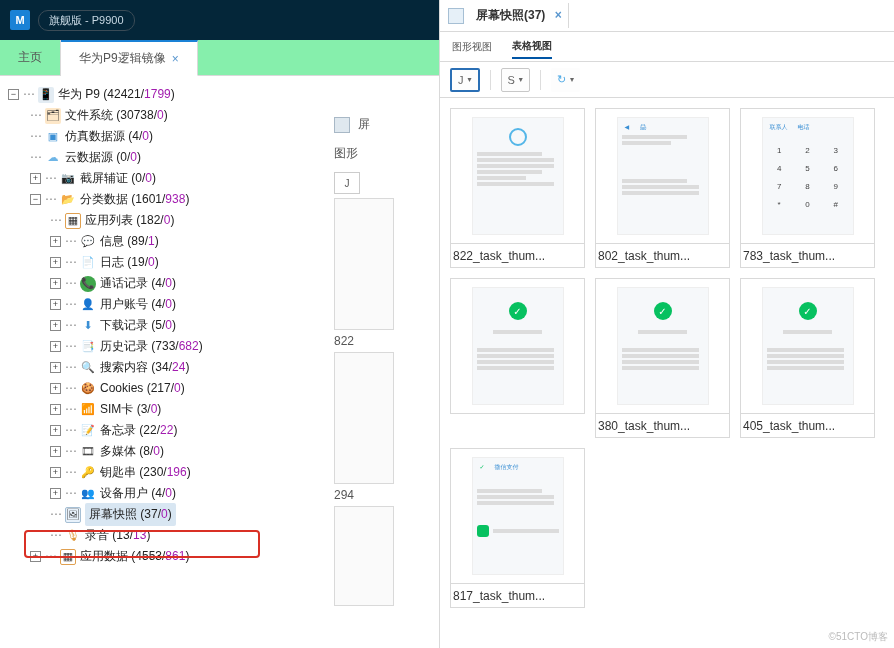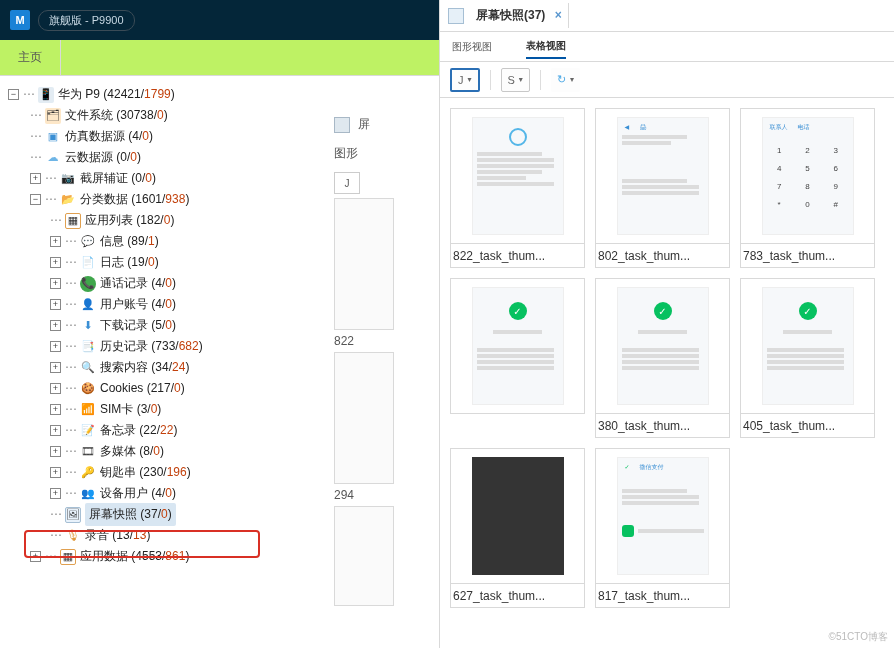--- a/index.html
+++ b/index.html
@@ -3,31 +3,31 @@
 <meta charset="utf-8">
 <style>
   * { box-sizing: border-box; }
   html,body { margin:0; padding:0; font-family: "Microsoft YaHei", Arial, sans-serif; font-size:12px; color:#333; background:#fff; }
   .app { width:894px; height:648px; display:flex; position:relative; }
   .left-panel { width:440px; height:648px; display:flex; flex-direction:column; border-right:1px solid #d9d9d9; }
   .title-bar { height:40px; background:#042639; display:flex; align-items:center; color:#fff; padding:0 10px; }
   .title-bar .logo { width:20px; height:20px; background:#1a82d6; display:flex; align-items:center; justify-content:center; color:#fff; font-weight:bold; font-size:11px; margin-right:8px; border-radius:2px; }
   .title-bar .title-text { font-size:14px; font-weight:bold; margin-right:10px; }
   .title-bar .badge { border:1px solid #3a4b56; border-radius:10px; padding:2px 10px; font-size:11px; color:#c8d8e3; }
-  .left-tabs { height:36px; display:flex; border-bottom:1px solid #d9d9d9; background:#bef264;}
+  .left-tabs { height:36px; display:flex; border-bottom:1px solid #d9d9d9; background:#86efac;}
   .left-tabs .tab { padding:0 18px; display:flex; align-items:center; font-size:12px; color:#555; cursor:pointer; border-right:1px solid #d9d9d9;}
   .left-tabs .tab.active { background:#fff; border-top:2px solid #1a82d6; border-bottom:1px solid #fff; margin-bottom:-1px; }
   .left-tabs .tab .close { margin-left:6px; color:#5a97cf; font-size:12px;}
   .tree-area { flex:1; overflow:auto; padding:8px 4px 0 8px; background:#fff; position:relative;}
   .tree-area .node { display:flex; align-items:center; height:21px; line-height:21px; white-space:nowrap;}
   .tree-area .exp { width:11px; height:11px; border:1px solid #888; display:inline-flex; align-items:center; justify-content:center; font-size:9px; line-height:1; color:#444; margin-right:4px; cursor:pointer; background:#fff;}
   .tree-area .dot3 { width:11px; margin-right:4px; color:#888; text-align:center; letter-spacing:-1px;}
   .tree-area .icon { width:16px; height:16px; margin-right:4px; display:inline-flex; align-items:center; justify-content:center; font-size:11px; border-radius:2px;}
   .tree-area .label { font-size:12px; color:#222; }
-  .tree-area .num-red { color:#c2410c;}
+  .tree-area .num-red { color:#a21caf;}
   .tree-area .node.selected { }
   .tree-area .node.selected .sel-bg { background:#d8e6f2; border-radius:2px; padding:1px 4px;}
   .lvl0 { padding-left: 0px;}
   .lvl1 { padding-left: 22px;}
   .lvl2 { padding-left: 42px;}
   .highlight-box { position:absolute; border:2px solid #d93025; border-radius:4px; pointer-events:none; }
   
   .mid-strip { position:absolute; left:330px; top:110px; width:110px; height:530px; pointer-events:none; overflow:hidden;}
   .mid-strip .m-icon { width:16px;height:16px; border:1px solid #a8b8c6; background:#dfe8ef; margin:4px;}
   .mid-strip .m-tab { font-size:12px; color:#555; padding:6px 4px;}
@@ -35,21 +35,21 @@
   .mid-strip .m-pic { width:60px;height:132px; border:1px solid #d9d9d9; margin:4px; background:#fafafa;}
   .mid-strip .m-cap { font-size:12px;color:#555; padding:0 4px;}
 
   .right-panel { flex:1; height:648px; display:flex; flex-direction:column; background:#fff;}
   .rp-tab-row { height:32px; display:flex; align-items:center; border-bottom:1px solid #d9d9d9; padding-left:8px;}
   .rp-tab-row .mini-icon { width:16px;height:16px; border:1px solid #a6bfd4; background:#e6f0f8; margin-right:6px;}
   .rp-tab-row .rp-tab { font-size:12px; font-weight:bold; color:#333; padding:4px 6px; border-right:1px solid #d9d9d9;}
   .rp-tab-row .rp-close { margin-left:6px; color:#5a97cf; font-size:12px; }
   .rp-subtabs { height:30px; display:flex; align-items:center; border-bottom:1px solid #d9d9d9; padding-left:12px; gap:20px;}
   .rp-subtabs .st { font-size:10px; color:#555; padding:4px 0; cursor:pointer;}
-  .rp-subtabs .st.active { color:#333; font-weight:bold; border-bottom:2px solid #0055a5;margin-left:14px;}
+  .rp-subtabs .st.active { color:#333; font-weight:bold; border-bottom:2px solid #0055a5;}
   .rp-toolbar { height:36px; display:flex; align-items:center; padding-left:10px; gap:6px; border-bottom:1px solid #d9d9d9;}
   .rp-toolbar .tb-btn { height:24px; padding:0 6px; border:1px solid #c8c8c8; background:#fdfdfd; display:flex; align-items:center; justify-content:center; font-size:11px; color:#666; cursor:pointer; border-radius:2px; gap:2px;}
   .rp-toolbar .tb-btn.selected { border:2px solid #2a6fb5;}
   .rp-toolbar .tb-sep { width:1px; height:20px; background:#ddd; margin:0 4px;}
   .grid-area { flex:1; overflow:auto; padding:10px; display:flex; flex-wrap:wrap; gap:10px; align-content:flex-start;}
   .thumb-cell { width:135px; display:flex; flex-direction:column; }
   .thumb-box { width:135px; height:136px; border:1px solid #d9d9d9; display:flex; align-items:center; justify-content:center; overflow:hidden; background:#fff;}
   .thumb-box .fake-screen { width:92px; height:118px; background:#f6f8fa; position:relative; border:1px solid #eee; font-size:6px; color:#888; padding:4px;}
   .thumb-box .fake-dark { width:92px; height:118px; background:#343434; }
   .thumb-caption { font-size:12px; color:#333; padding:4px 2px; height:24px; display:flex; align-items:center; border:1px solid #d9d9d9; border-top:none; white-space:nowrap; overflow:hidden; text-overflow:ellipsis;}
@@ -72,20 +72,24 @@
 <body>
 
 <div class="app">
   <div class="left-panel">
     <div class="title-bar">
       <div class="logo">M</div>
       <div class="badge">旗舰版 - P9900</div>
     </div>
     <div class="left-tabs">
       <div class="tab">主页</div>
+      <div class="tab active">
+        <span>华为P9逻辑镜像</span>
+        <span class="close">×</span>
+      </div>
     </div>
     <div class="tree-area">
       <div class="node lvl0">
           <span class="exp">−</span>
           <span class="dot3">⋯</span>
           <span class="icon" style="background:#e3ecf3;">📱</span>
           <span class="label"><span>华为 P9 (42421/</span><span class="num-red">1799</span><span>)</span></span>
         </div>
       <div class="node lvl1">
           <span class="dot3">⋯</span>
@@ -357,26 +361,20 @@
               <div class="line l"></div>
               <div class="line l"></div>
               <div class="line l"></div>
             </div>
           </div>
         <div class="thumb-caption">405_task_thum...</div>
       </div>
 
       <div class="thumb-cell">
         <div class="thumb-box">
-            <div class="fake-dark"></div>
-          </div>
-        <div class="thumb-caption">627_task_thum...</div>
-      </div>
-      <div class="thumb-cell">
-        <div class="thumb-box">
             <div class="fake-screen">
               <div class="kh">
                 <span style="color:#07c160">✓</span>
                 <span>微信支付</span>
               </div>
               <div style="height:10px;"></div>
               <div class="line m"></div>
               <div class="line l"></div>
               <div class="line l"></div>
               <div style="height:18px;"></div>

